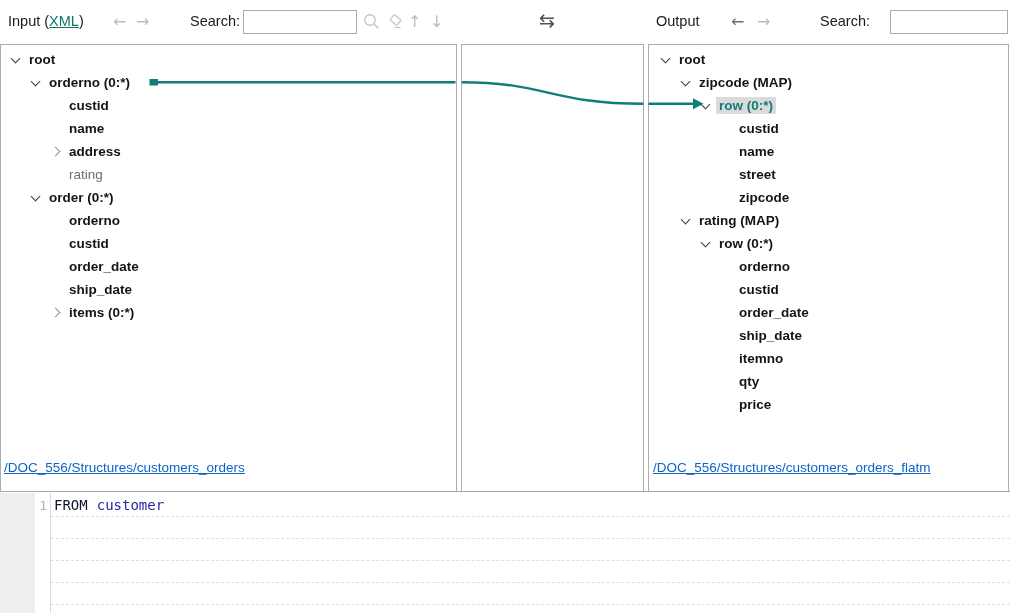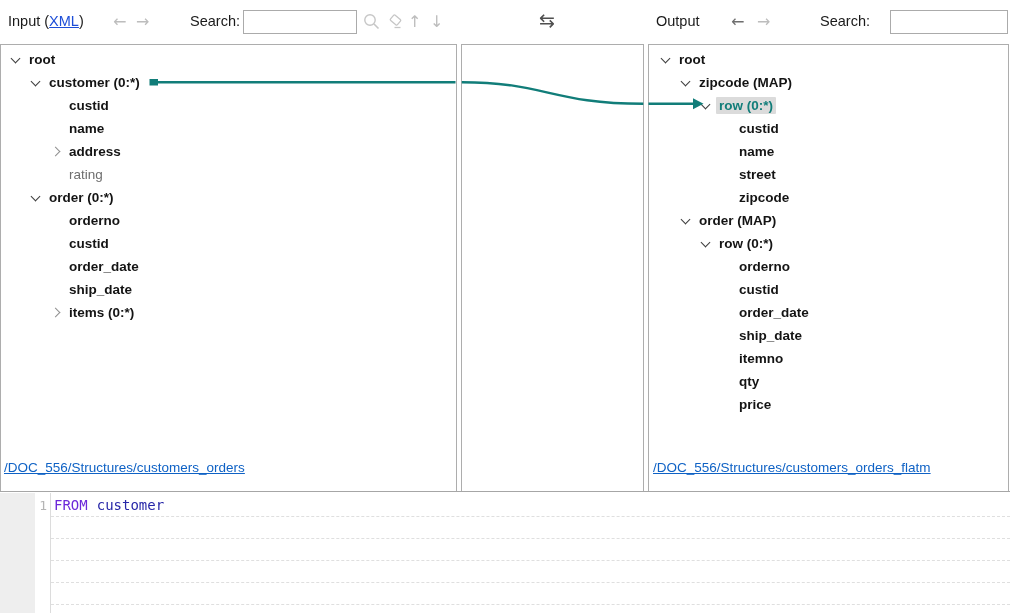--- a/index.html
+++ b/index.html
@@ -2,21 +2,21 @@
 <html><head>
 <meta charset="utf-8">
 <style>
   * { margin:0; padding:0; box-sizing:border-box; }
   html,body { width:1010px; height:613px; background:#ffffff; overflow:hidden;
     font-family:"Liberation Sans", sans-serif; color:#1a1a1a; }
   #stage { position:relative; width:1010px; height:613px; background:#fff; }
 
   
   .tb-item { position:absolute; font-size:14.5px; color:#1a1a1a; white-space:nowrap; }
-  .tb-link { color:#1d4ed8; text-decoration:underline; cursor:pointer; }
+  .tb-link { color:#0f766e; text-decoration:underline; cursor:pointer; }
   .nav-arrow { position:absolute; font-size:16px; color:#bdbdbd; line-height:1;
     font-family:"DejaVu Sans", sans-serif; cursor:default; }
   .nav-arrow.active { color:#6e6e6e; }
   .search-box { position:absolute; height:24px; border:1px solid #ababab; background:#fff;
     font-size:13px; padding:0 4px; outline:none; }
   .icon-btn { position:absolute; line-height:1; }
   .swap-glyph { position:absolute; font-size:19px; color:#4f4f4f;
     font-family:"DejaVu Sans", sans-serif; cursor:pointer; }
 
   
@@ -57,21 +57,21 @@
   #editor-gutter-strip { position:absolute; left:0; top:1px; width:35px; height:120px; background:#eeeeee; }
   #editor-linenum { position:absolute; left:35px; top:6px; width:12px; text-align:right;
     font-family:"DejaVu Sans Mono", monospace; font-size:13px; color:#b4b4b4; }
   #editor-vline { position:absolute; left:50px; top:1px; width:1px; height:120px; background:#dcdcdc; }
   .code-row { position:absolute; left:51px; width:959px; height:22px;
     border-bottom:1px dashed #dfdfdf; }
   .code-row.r1 { top:3px; }  .code-row.r2 { top:25px; } .code-row.r3 { top:47px; }
   .code-row.r4 { top:69px; } .code-row.r5 { top:91px; }
   #code-line1 { position:absolute; left:54px; top:5px; font-family:"DejaVu Sans Mono", monospace;
     font-size:14px; white-space:pre; }
-  .kw { color:#6d28d9; margin-right:9px; }
+  .kw { color:#0f172a; margin-right:9px; }
   .ident { color:#2727a8; }
 </style>
 </head>
 <body>
 
 <div id="stage">
 
   <div class="tb-item" style="left:8px; top:13px;"><span>Input (</span><span class="tb-link">XML</span><span>)</span></div>
 
   <span class="nav-arrow" style="left:113px; top:14px;">←</span>
@@ -100,21 +100,21 @@
   <input class="search-box" style="left: 890px; top: 10px; width: 118px;" value="">
 
   <div class="panel" id="panel-input">
     <div class="tree">
       <div class="tree-row lvl0">
           <span class="chev down"></span>
           <span class="lbl">root</span>
         </div>
       <div class="tree-row lvl1">
           <span class="chev down"></span>
-          <span class="lbl">customer (0:*)</span>
+          <span class="lbl">orderno (0:*)</span>
         </div>
       <div class="tree-row lvl2">
           <span class="chev"></span>
           <span class="lbl">custid</span>
         </div>
       <div class="tree-row lvl2">
           <span class="chev"></span>
           <span class="lbl">name</span>
         </div>
       <div class="tree-row lvl2">
@@ -179,21 +179,21 @@
       <div class="tree-row lvl3">
           <span class="chev"></span>
           <span class="lbl">street</span>
         </div>
       <div class="tree-row lvl3">
           <span class="chev"></span>
           <span class="lbl">zipcode</span>
         </div>
       <div class="tree-row lvl1">
           <span class="chev down"></span>
-          <span class="lbl">order (MAP)</span>
+          <span class="lbl">rating (MAP)</span>
         </div>
       <div class="tree-row lvl2">
           <span class="chev down"></span>
           <span class="lbl">row (0:*)</span>
         </div>
       <div class="tree-row lvl3">
           <span class="chev"></span>
           <span class="lbl">orderno</span>
         </div>
       <div class="tree-row lvl3">

